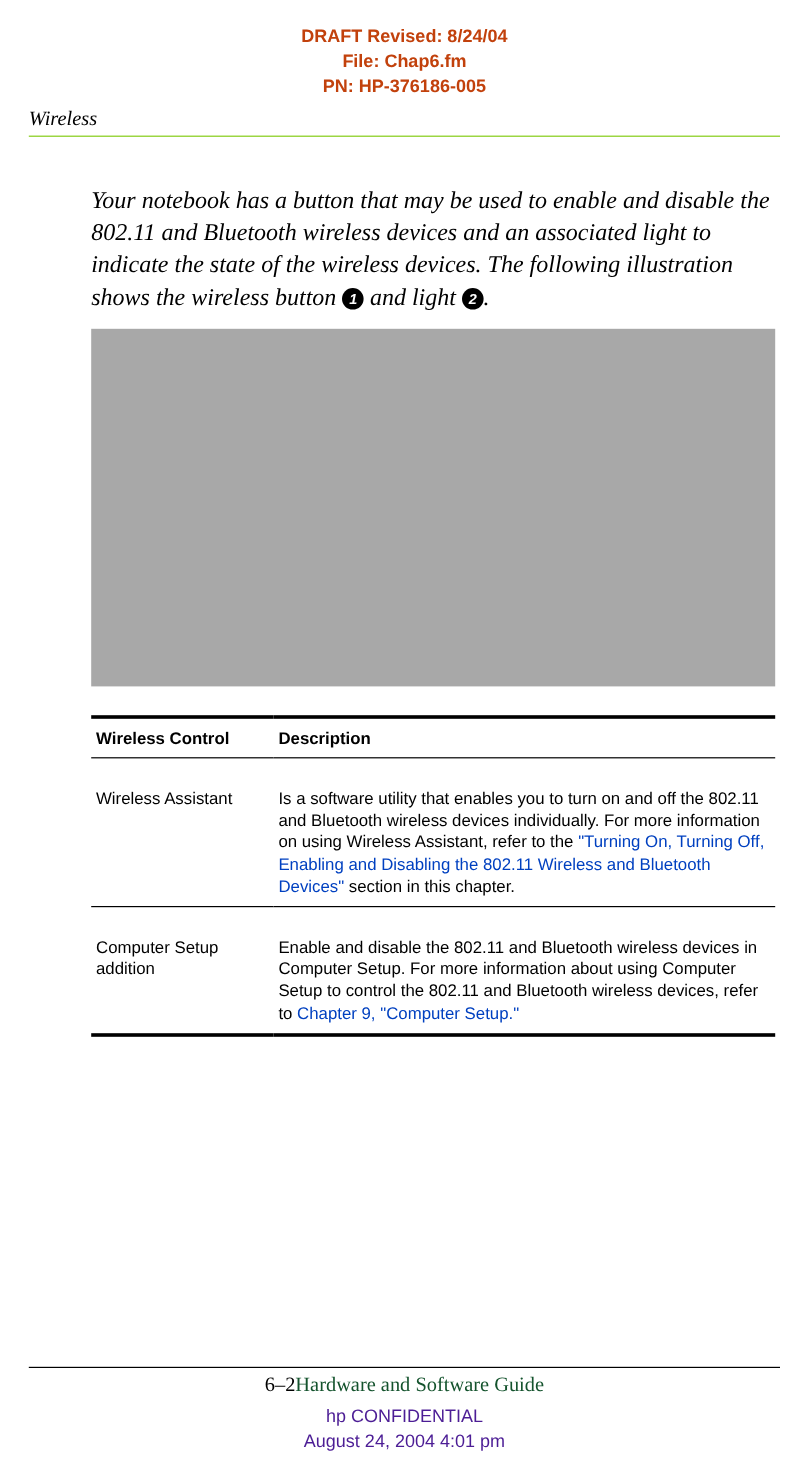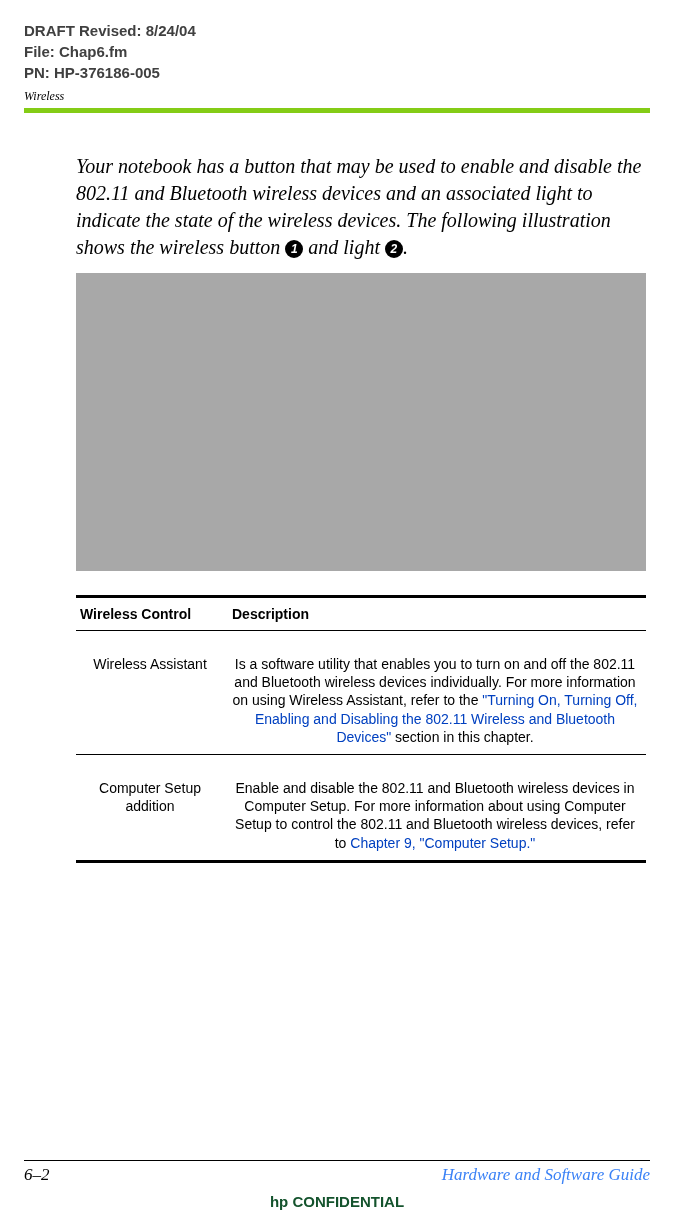--- a/index.html
+++ b/index.html
@@ -13,32 +13,33 @@
       position: relative;
     }
     .page {
       padding: 20px 24px;
       display: flex;
       flex-direction: column;
       height: 100%;
       box-sizing: border-box;
     }
     .draft-header {
-      color: #404040;
+      text-align: center;
+      color: #c2410c;
       font-family: Arial, sans-serif;
       font-weight: bold;
       font-size: 15px;
       line-height: 1.4;
       margin-bottom: 6px;
     }
     .section-header {
-      border-bottom: 5px solid #84cc16;
+      border-bottom: 1px solid #84cc16;
       padding-bottom: 4px;
       font-style: italic;
-      font-size: 12px;
+      font-size: 17px;
     }
     .content {
       flex: 1;
       padding: 40px 0 0 52px;
     }
     .para {
       font-size: 20px;
       line-height: 1.35;
       margin: 0 0 12px 0;
       font-style: italic;
@@ -78,44 +79,42 @@
       border-bottom: 1px solid #000;
     }
     thead th:first-child {
       width: 140px;
     }
     tbody td {
       vertical-align: top;
       padding: 24px 8px 8px 4px;
       border-bottom: 1px solid #000;
       line-height: 1.3;
-      text-align: center;
     }
     tbody tr:last-child td {
       border-bottom: none;
     }
     .link {
       color: #0040c0;
     }
     .page-footer {
       border-top: 1px solid #000;
       padding-top: 4px;
       display: flex;
-      justify-content: space-between;
+      justify-content: center;
       font-size: 17px;
-      font-style: italic;
     }
     .page-footer .right {
-      color: #3b82f6;
+      color: #14532d;
     }
     .confidential {
       text-align: center;
-      color: #14532d;
+      color: #4c1d95;
       font-family: Arial, sans-serif;
-      font-weight: bold;
+      font-weight: normal;
       font-size: 15px;
       line-height: 1.4;
       margin-top: 6px;
     }
   </style>
 </head>
 <body>
 
 <div class="page">
 
@@ -161,15 +160,16 @@
 
   </div>
 
   <div class="page-footer">
     <span>6–2</span>
     <span class="right">Hardware and Software Guide</span>
   </div>
 
   <div class="confidential">
     <div>hp CONFIDENTIAL</div>
+    <div>August 24, 2004 4:01 pm</div>
   </div>
 
 </div>
 
 </body></html>

